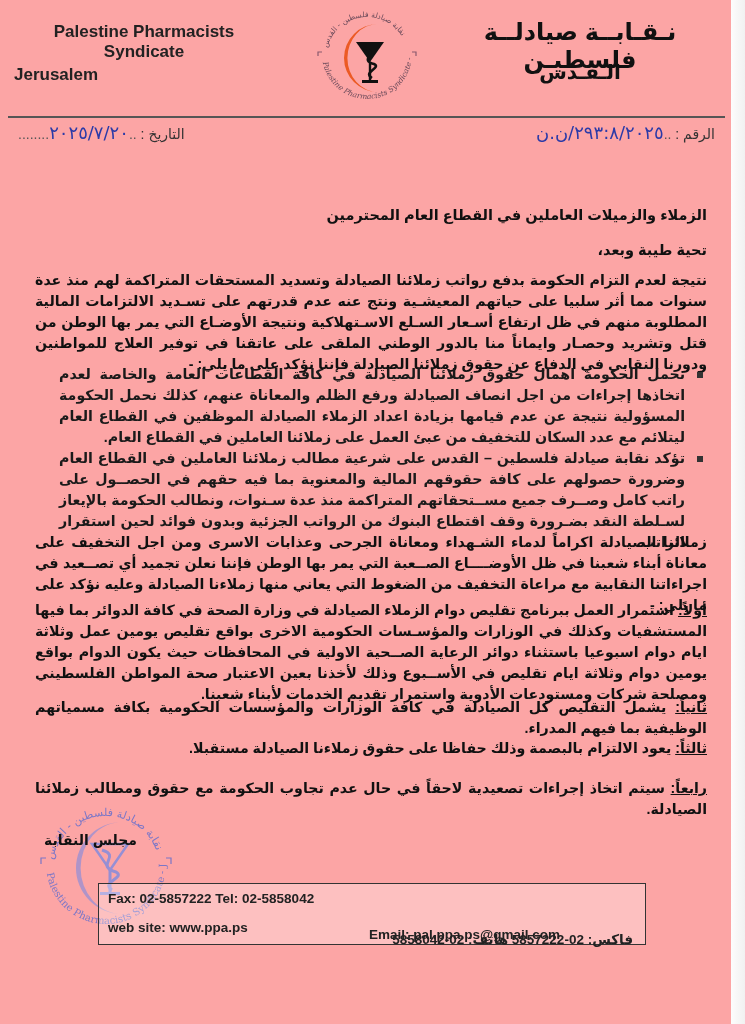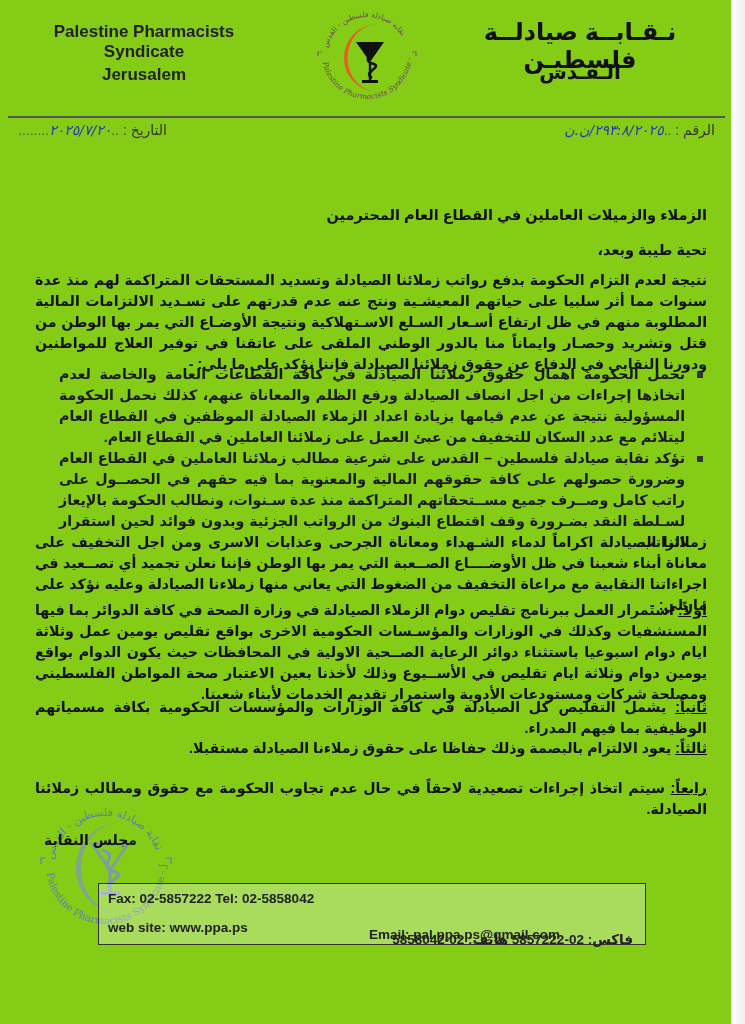--- a/index.html
+++ b/index.html
@@ -1,34 +1,34 @@
 <!DOCTYPE html>
 <html><head>
   <meta charset="utf-8">
   <style>
     * { box-sizing: border-box; margin: 0; padding: 0; }
     html, body { width: 745px; height: 1024px; background: #ffffff; overflow: hidden; }
     body { position: relative; font-family: "Liberation Sans", "DejaVu Sans", sans-serif; color: #1a1a1a; }
 
-    .page { position: absolute; left: 0; top: 0; width: 745px; height: 1024px; background: #84cc16; }
+    .page { position: absolute; left: 0; top: 0; width: 745px; height: 1024px; background: #fca5a5; }
     .right-shade { position: absolute; right: 0; top: 0; width: 14px; height: 1024px; background: linear-gradient(to right, #fdfdfd, #f1f1f1); }
 
     
     .hdr-en-title { position: absolute; left: 14px; top: 22px; width: 260px; text-align: center; font-weight: bold; font-size: 17px; color: #222; }
-    .hdr-en-sub   { position: absolute; left: 14px; top: 65px; width: 260px; text-align: center; font-weight: bold; font-size: 17px; color: #222; }
+    .hdr-en-sub   { position: absolute; left: 14px; top: 65px; width: 260px; font-weight: bold; font-size: 17px; color: #222; }
     .hdr-ar-title { position: absolute; right: 30px; top: 18px; width: 270px; text-align: center; font-weight: bold; font-size: 24px; direction: rtl; color: #111; letter-spacing: 1px; }
     .hdr-ar-sub   { position: absolute; right: 30px; top: 60px; width: 270px; text-align: center; font-weight: bold; font-size: 20px; direction: rtl; color: #111; letter-spacing: 2px; }
 
     .logo { position: absolute; left: 308px; top: 8px; width: 118px; height: 100px; }
 
     .hdr-rule { position: absolute; left: 8px; right: 20px; top: 116px; height: 2px; background: #555; }
 
     .ref-line  { position: absolute; right: 30px; top: 122px; font-size: 14px; direction: rtl; color: #333; }
     .ref-label { color: #333; }
-    .ref-val   { color: #2b3aa8; font-family: "DejaVu Sans", sans-serif; font-size: 14px; font-style: italic; }
+    .ref-val   { color: #2b3aa8; font-family: "DejaVu Sans", sans-serif; font-size: 18px; }
     .ref-dots  { color: #555; letter-spacing: 1px; }
 
     .date-line { position: absolute; left: 18px; top: 122px; font-size: 14px; direction: rtl; color: #333; }
 
     
     .body-text { position: absolute; right: 38px; direction: rtl; text-align: justify; font-weight: bold; font-size: 14.2px; line-height: 21px; color: #111; }
     .addressee { top: 205px; font-size: 14.5px; }
     .greeting  { top: 240px; font-size: 14.5px; margin-left: 16px; }
     .para1     { top: 270px; width: 672px; text-align-last: right; }
 

